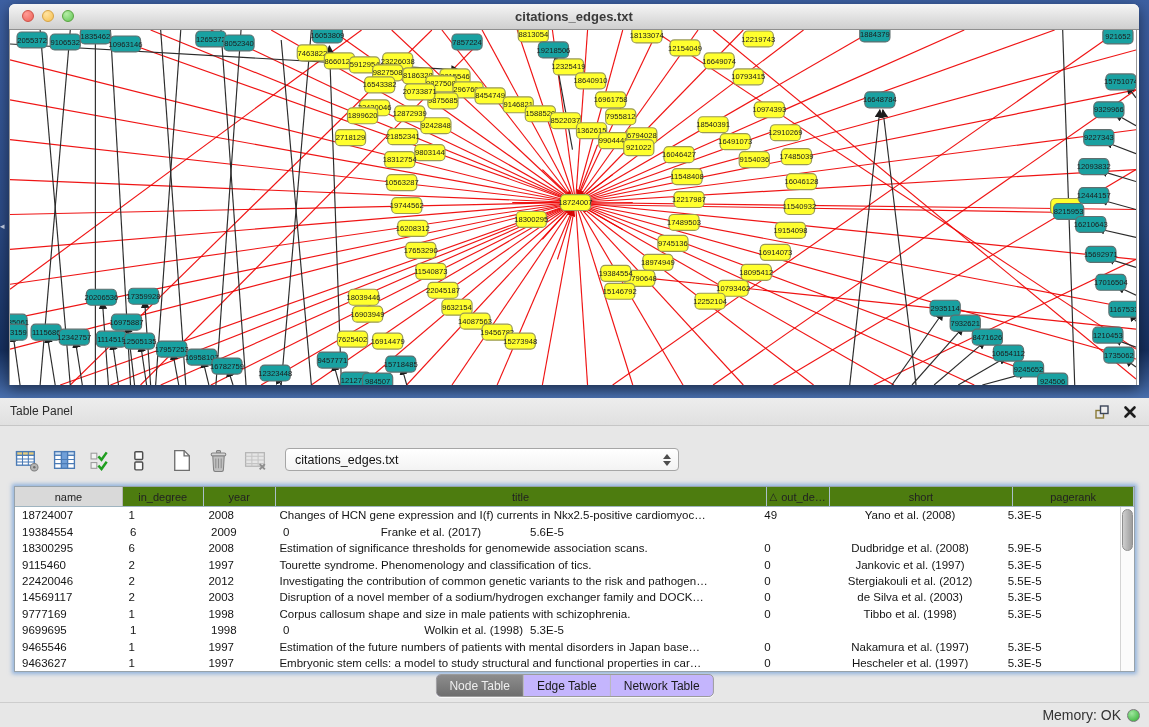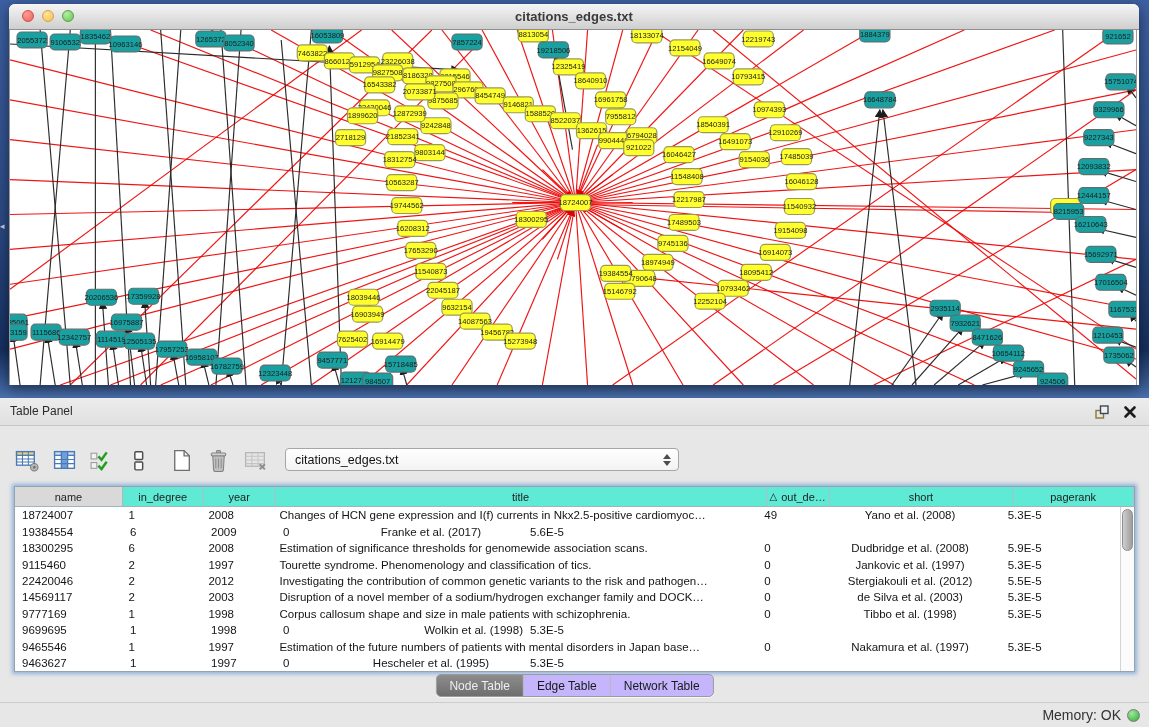--- a/index.html
+++ b/index.html
@@ -40,21 +40,21 @@
   .combo{position:absolute;left:285px;top:50px;width:394px;height:23px;box-sizing:border-box;
     background:linear-gradient(#ffffff,#f3f3f3);border:1px solid #a6a6a6;border-radius:4px;
     display:flex;align-items:center;font-size:12.5px;color:#111;padding-left:9px;cursor:pointer;}
   .combo-arrows{margin-left:auto;margin-right:7px;display:flex;flex-direction:column;gap:2px;}
   .combo-arrows i{display:block;width:0;height:0;border-left:4px solid transparent;border-right:4px solid transparent;}
   .combo-arrows .up{border-bottom:5px solid #4d4d4d;}
   .combo-arrows .dn{border-top:5px solid #4d4d4d;}
   
   .tbl{position:absolute;left:14px;top:88px;width:1121px;height:186px;background:#fff;
     border:1px solid #97a2aa;box-sizing:border-box;box-shadow:0 0 4px 2px rgba(100,150,215,.65);}
-  .tbl-header{display:flex;height:20px;background:#5eead4;border-bottom:1px solid #9fb4c0;box-sizing:border-box;}
+  .tbl-header{display:flex;height:20px;background:#4d7c0f;border-bottom:1px solid #9fb4c0;box-sizing:border-box;}
   .th{box-sizing:border-box;border-right:1px solid #aabfca;font-size:11px;color:#222;
     display:flex;align-items:center;justify-content:center;white-space:nowrap;overflow:hidden;cursor:pointer;}
   .th.gray{background:#d9d9d9;border-right:1px solid #b5b5b5;}
   .sort-glyph{margin-right:4px;font-size:10px;}
   .tbl-body{position:absolute;left:0;top:20px;right:14px;bottom:0;overflow:hidden;}
   .tr{display:flex;height:16.45px;align-items:center;font-size:11.5px;color:#141414;cursor:default;}
   .td{box-sizing:border-box;padding-left:7px;white-space:nowrap;overflow:hidden;}
   .td.center{text-align:center;padding-left:0;}
   .vscroll{position:absolute;top:20px;right:0;bottom:0;width:14px;background:#fbfbfb;border-left:1px solid #d4d4d4;box-sizing:border-box;}
   .vthumb{margin:2px 1px;height:40px;border-radius:6px;background:linear-gradient(90deg,#cfcfcf,#9d9d9d);border:1px solid #8f8f8f;cursor:pointer;}
@@ -904,22 +904,23 @@
           <div class="td" style="width: 72px;">1997</div>
           <div class="td" style="width: 492px;">Estimation of the future numbers of patients with mental disorders in Japan base…</div>
           <div class="td" style="width: 63px;">0</div>
           <div class="td center" style="width: 184px;">Nakamura et al. (1997)</div>
           <div class="td" style="width: 121px;">5.3E-5</div>
         </div>
         <div class="tr">
           <div class="td" style="width: 108px;">9463627</div>
           <div class="td" style="width: 81px;">1</div>
           <div class="td" style="width: 72px;">1997</div>
+          <div class="td" style="width: 492px;">Embryonic stem cells: a model to study structural and functional properties in car…</div>
           <div class="td" style="width: 63px;">0</div>
-          <div class="td center" style="width: 184px;">Hescheler et al. (1995)</div>
+          <div class="td center" style="width: 184px;">Hescheler et al. (1997)</div>
           <div class="td" style="width: 121px;">5.3E-5</div>
         </div>
       </div>
     <div class="vscroll">
       <div class="vthumb"></div>
     </div>
   </div>
 
   <div class="tabs" id="tabs">
       <div class="tab selected">Node Table</div>

